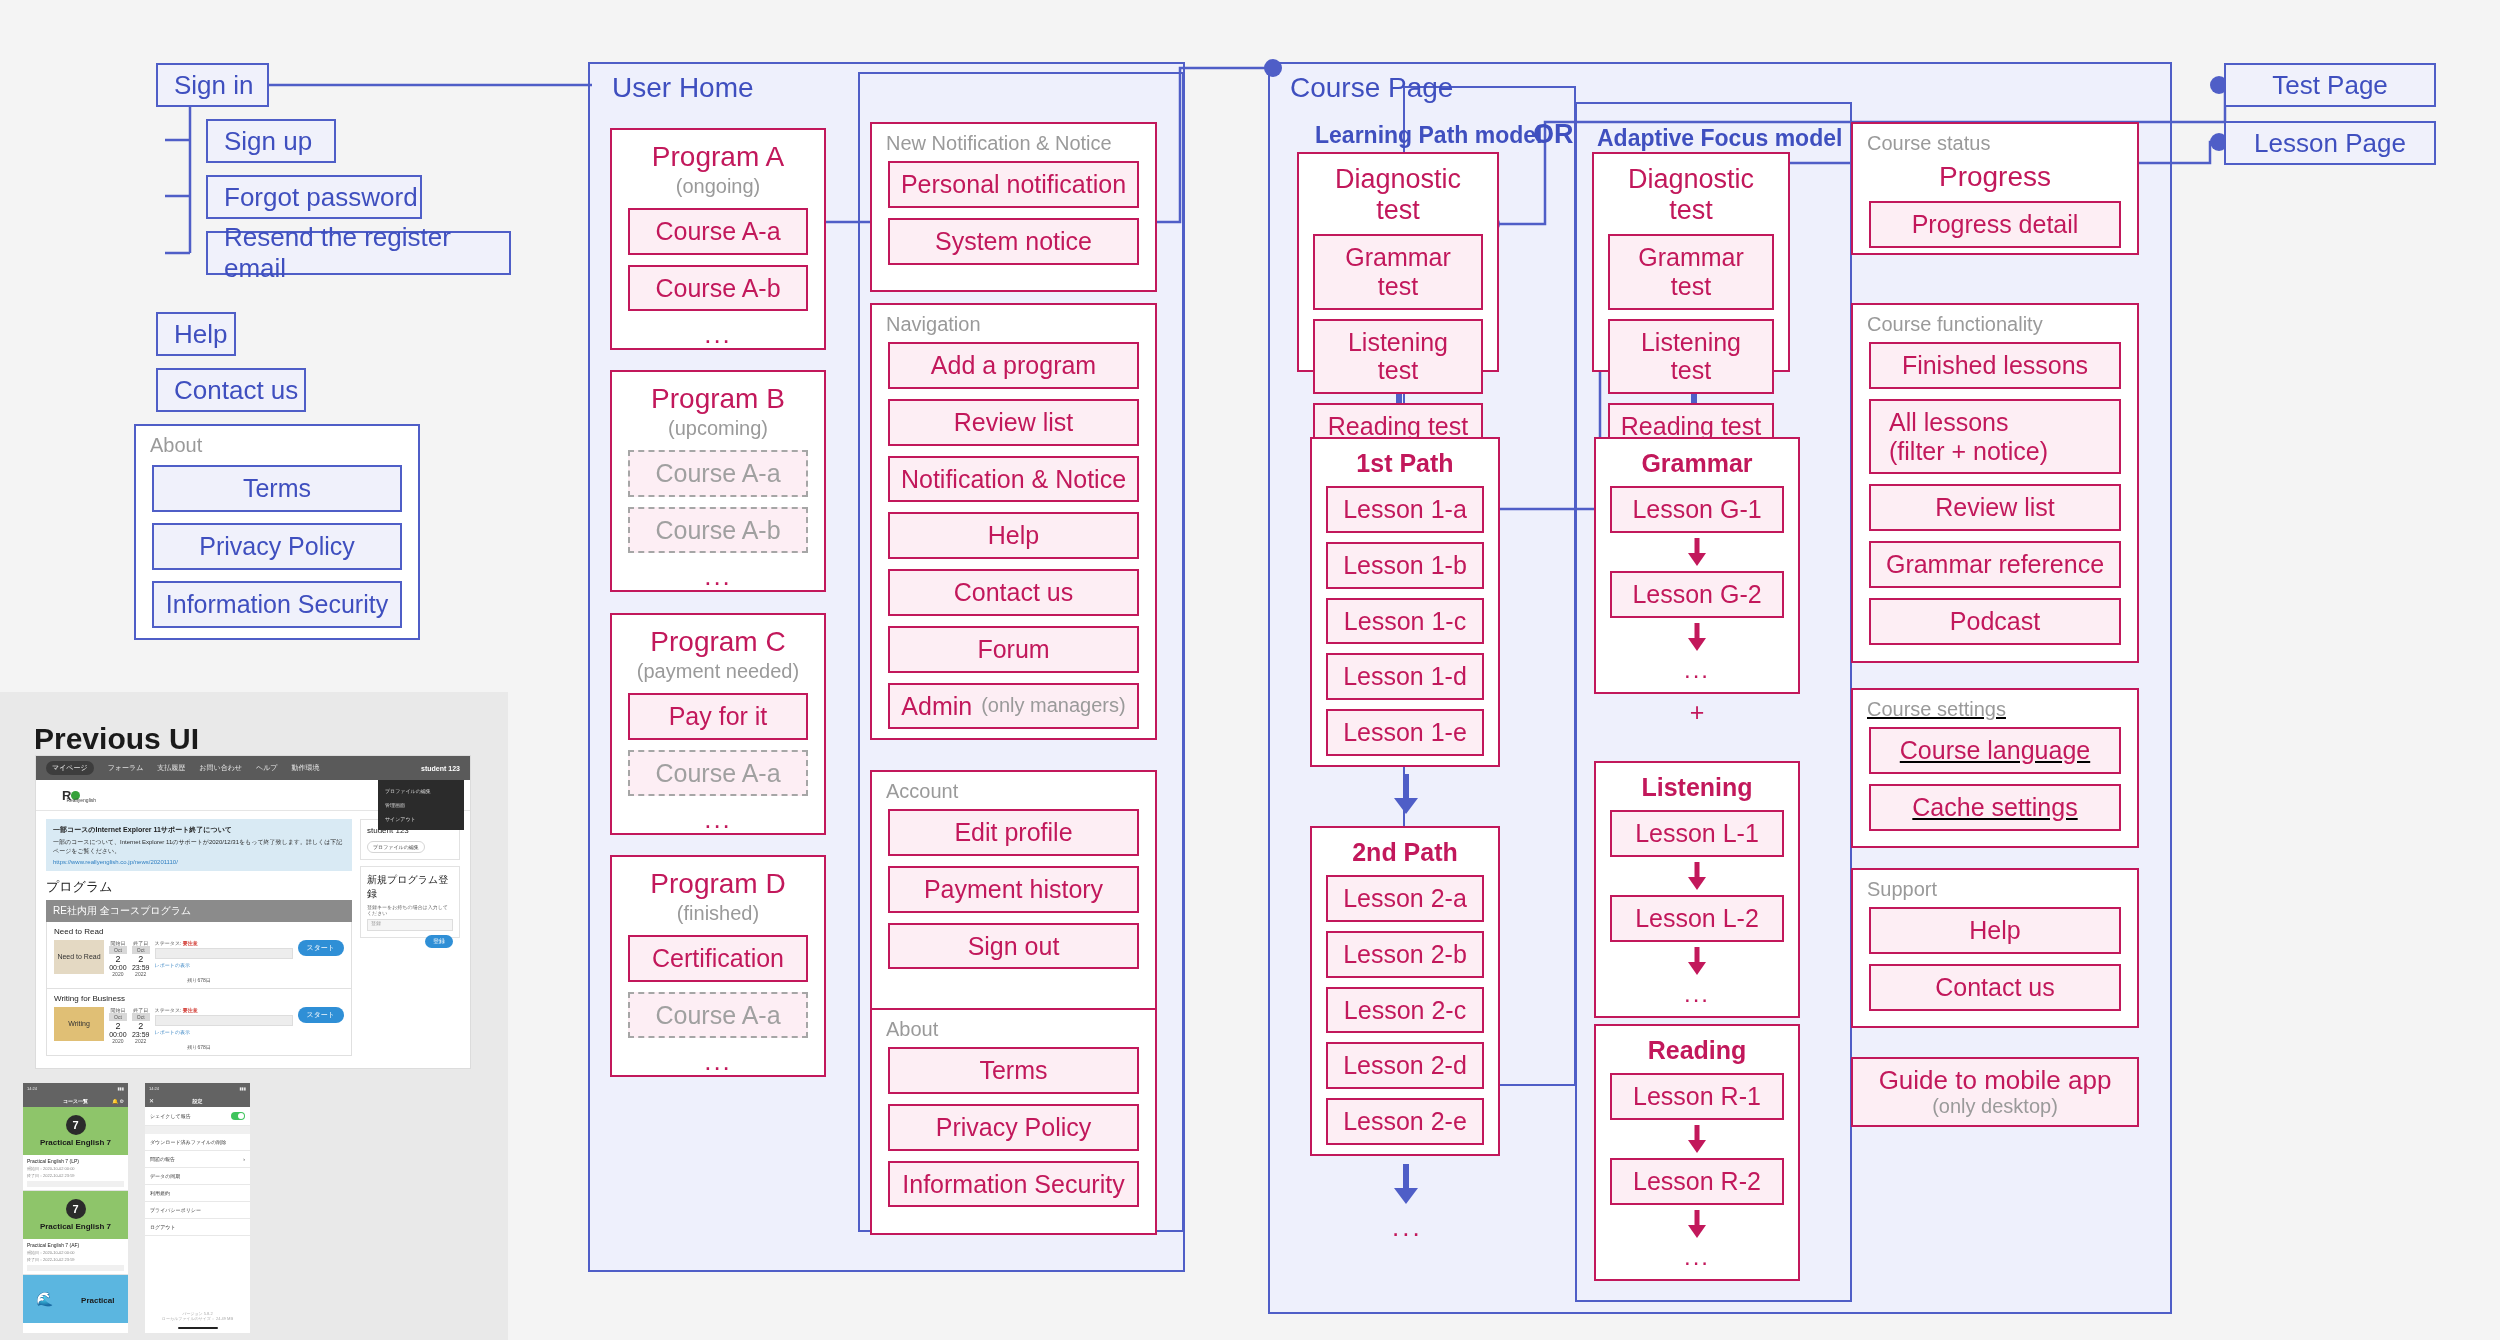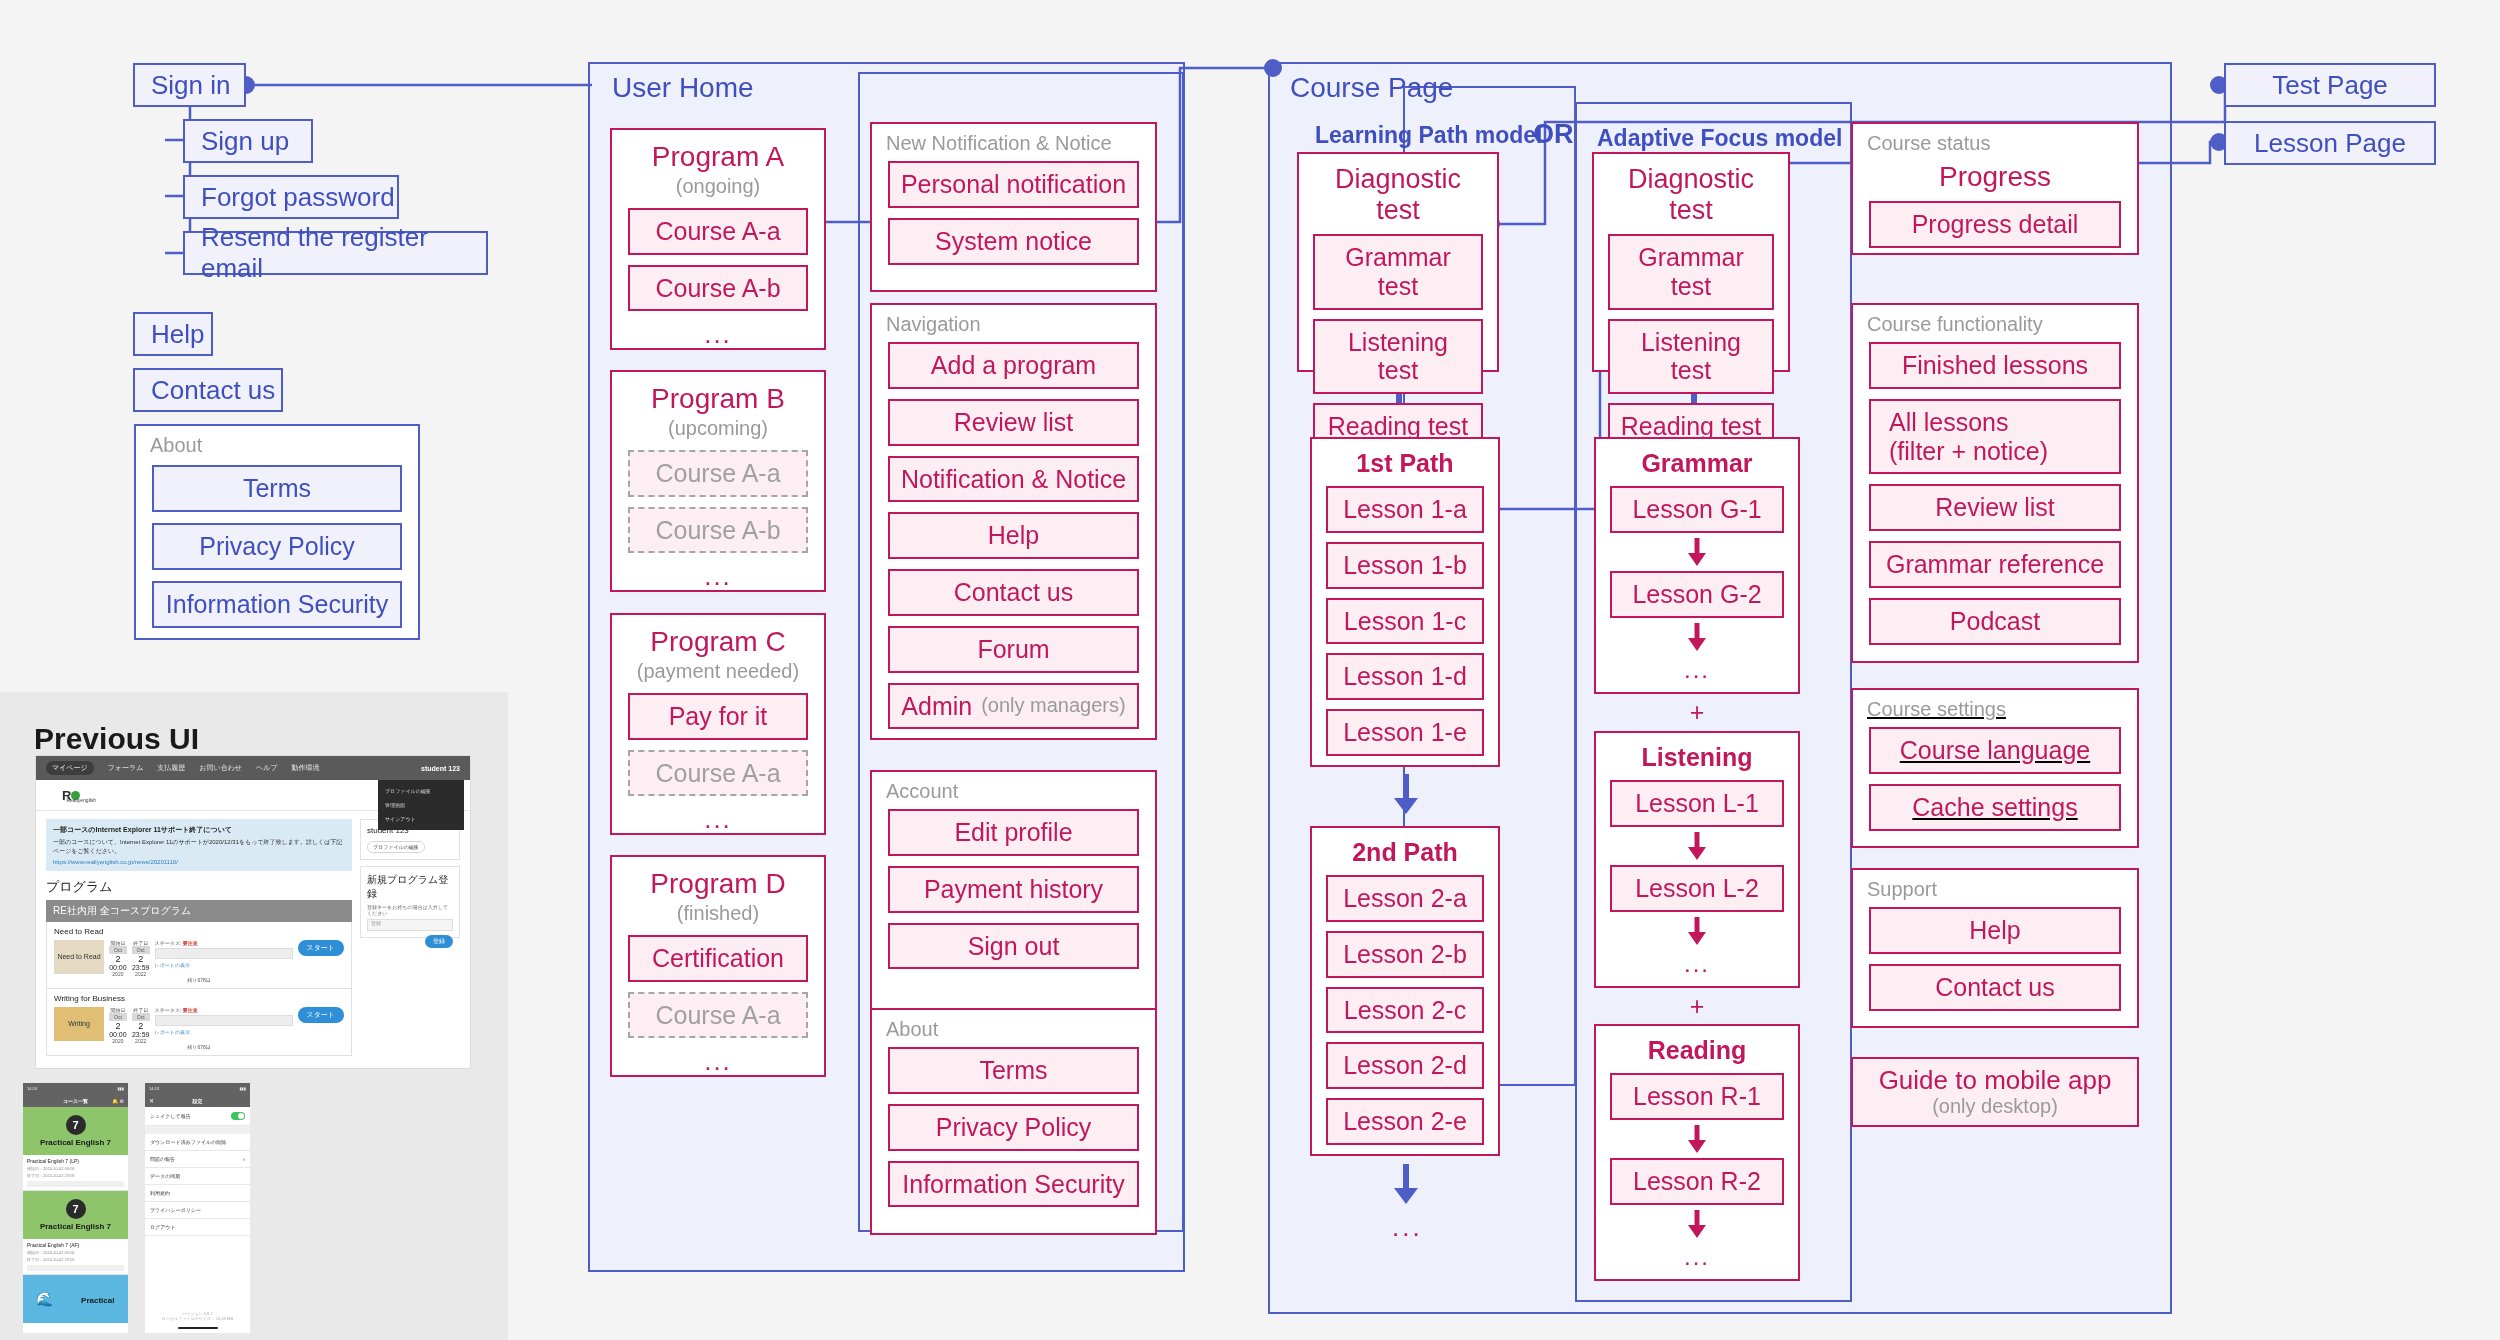--- a/index.html
+++ b/index.html
@@ -17,21 +17,21 @@
   .bnode{
     position:absolute;
     box-sizing:border-box;
     border:2px solid #4f5ec7;
     background:#f0f1fb;
     color:#3f4fbf;
     display:flex;align-items:center;justify-content:center;
     font-size:26px;
     z-index:10;
   }
-  .bnode.left{justify-content:flex-start;padding-left:16px;}
+  .bnode.left{justify-content:flex-start;padding-left:16px;margin-left:23px;}
 
   
   .pnode{
     box-sizing:border-box;
     border:2px solid #c2185b;
     background:#fdeef4;
     color:#c2185b;
     display:flex;align-items:center;justify-content:center;
     font-size:25px;
     padding:7px 10px;
@@ -396,21 +396,21 @@
       <div class="pnode">Lesson G-2</div>
       <svg style="align-self:center;margin:4px 0;" width="24" height="30" viewBox="0 0 24 30">
         <path d="M12,1 L12,17" stroke="#c2185b" stroke-width="5" fill="none"></path>
         <path d="M3,16 L21,16 L12,29 Z" fill="#c2185b"></path>
       </svg>
       <div class="dots">...</div>
     </div>
   </div>
   <div class="plussign" style="left:1687px;top:698px;width:20px;">+</div>
 
-  <div class="wbox" style="left:1594px;top:731px;width:206px;height:257px;">
+  <div class="wbox" style="left:1594px;top:761px;width:206px;height:257px;">
     <div class="wtitle bold">Listening</div>
     <div class="stack" style="gap:0;">
       <div class="pnode">Lesson L-1</div>
       <svg style="align-self:center;margin:4px 0;" width="24" height="30" viewBox="0 0 24 30">
         <path d="M12,1 L12,17" stroke="#c2185b" stroke-width="5" fill="none"></path>
         <path d="M3,16 L21,16 L12,29 Z" fill="#c2185b"></path>
       </svg>
       <div class="pnode">Lesson L-2</div>
       <svg style="align-self:center;margin:4px 0;" width="24" height="30" viewBox="0 0 24 30">
         <path d="M12,1 L12,17" stroke="#c2185b" stroke-width="5" fill="none"></path>

